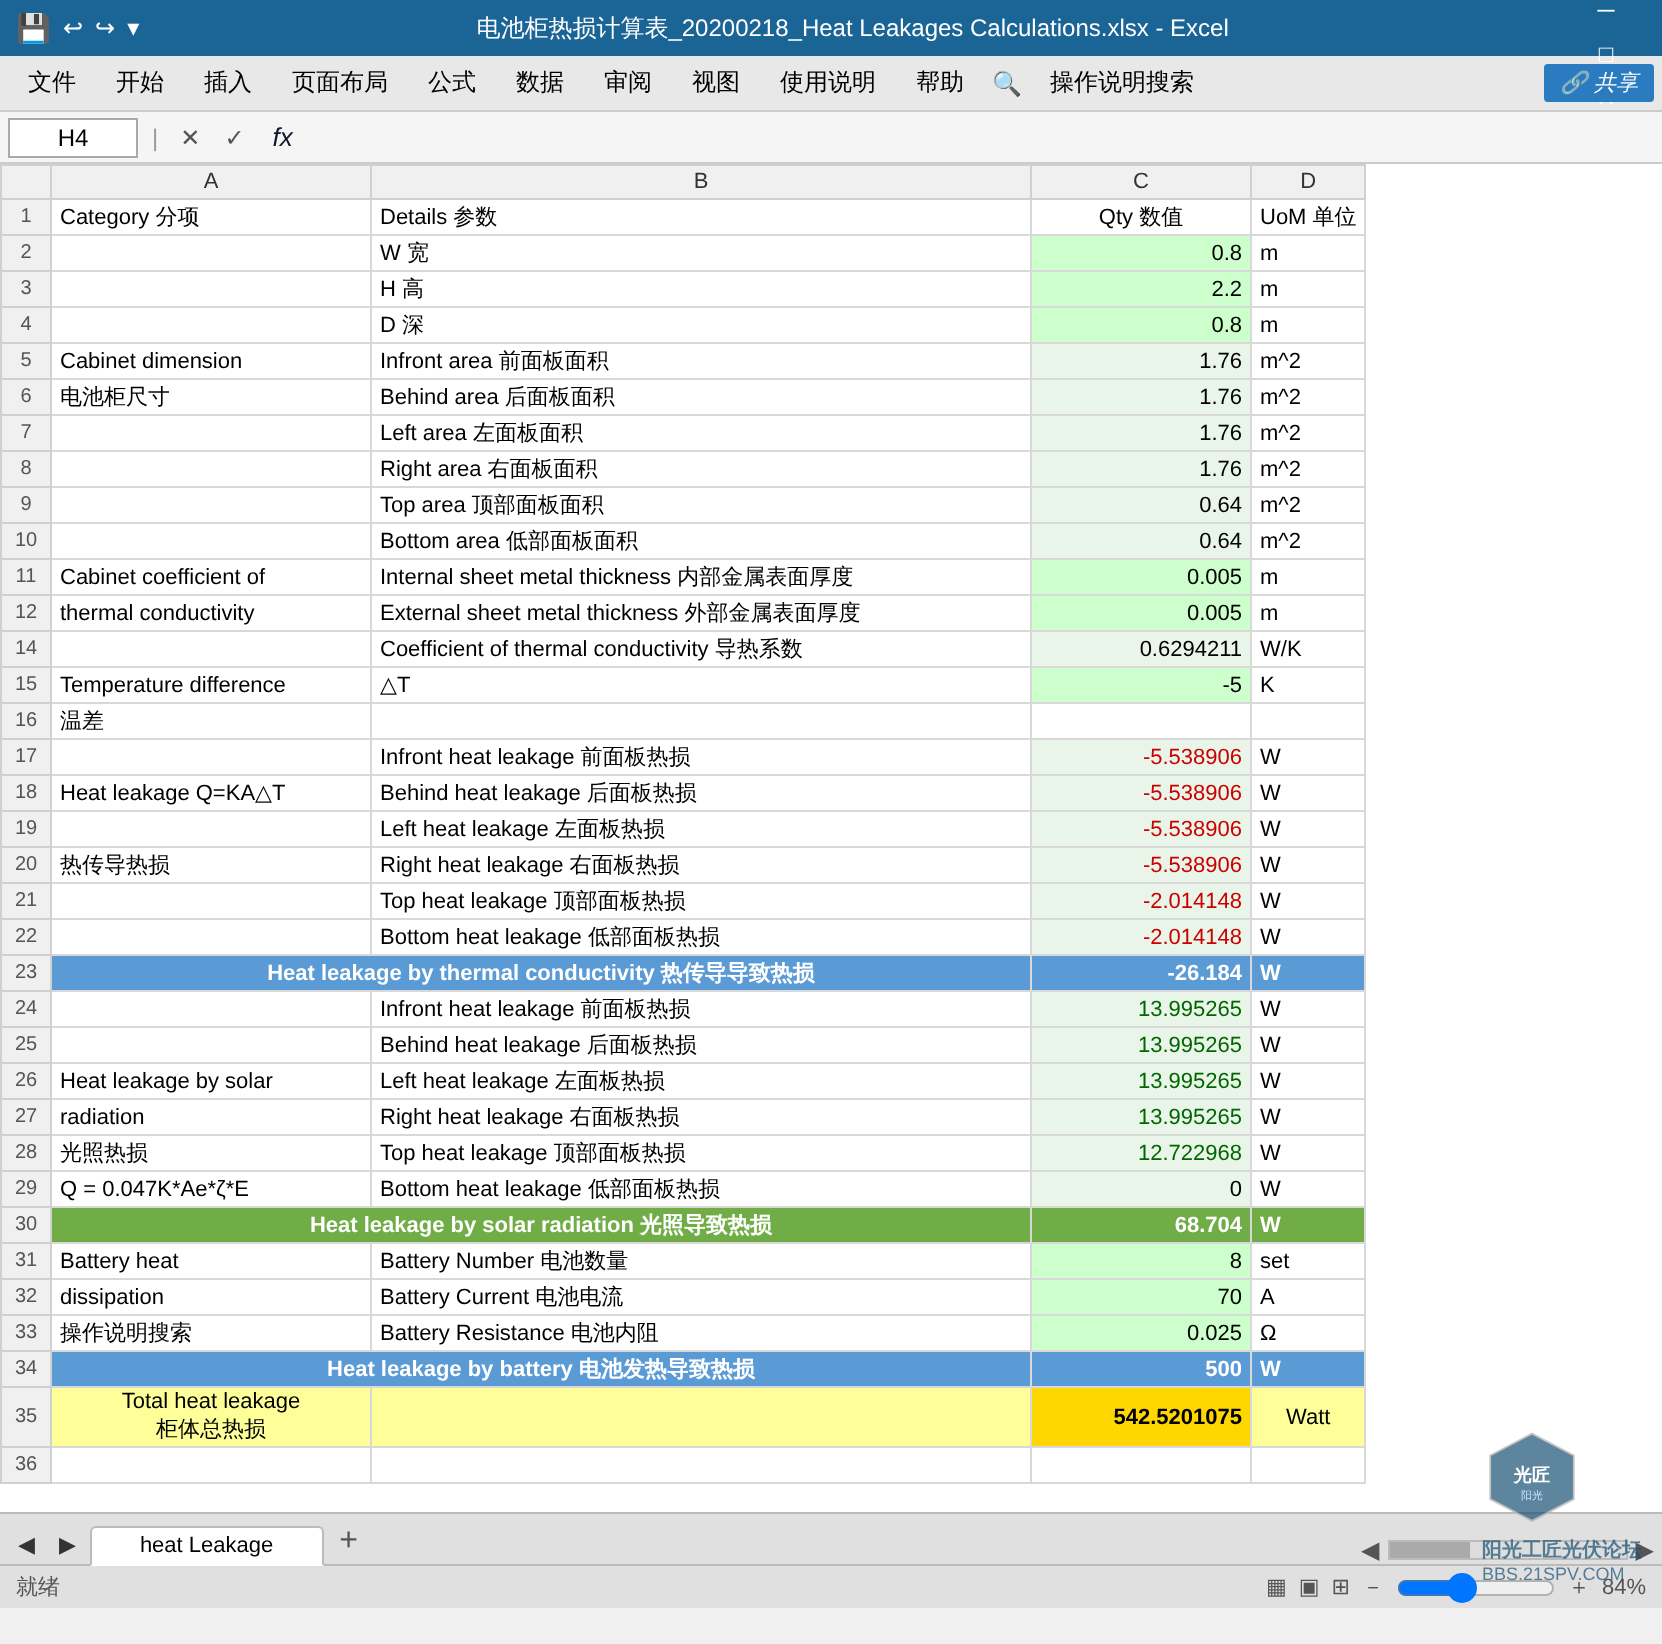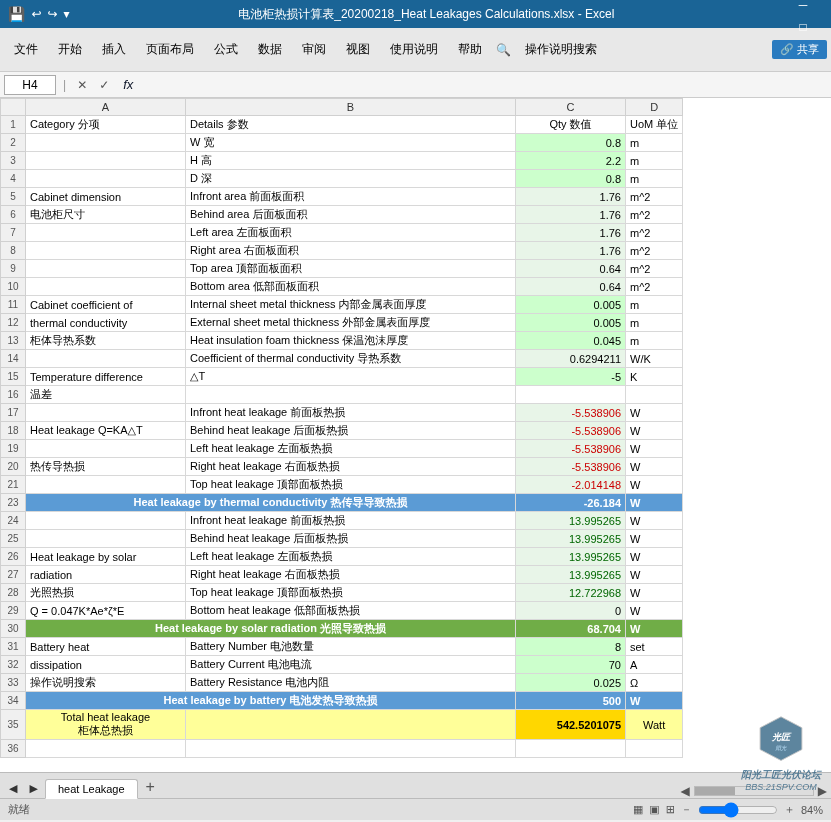--- a/index.html
+++ b/index.html
@@ -18,50 +18,50 @@
     }
     .title-bar-left { display: flex; align-items: center; gap: 6px; }
     .title-bar-center { flex: 1; text-align: center; font-size: 12px; }
     .title-bar-right { display: flex; align-items: center; gap: 4px; flex-direction: column; }
     .win-btn { background: transparent; border: none; color: white; cursor: pointer; padding: 2px 6px; font-size: 12px; }
     .login-btn { background: #2a7bbf; border: 1px solid #4a9fd4; color: white; padding: 2px 8px; border-radius: 2px; font-size: 11px; cursor: pointer; }
 
     
     .menu-bar {
       background: #e8e8e8;
-      height: 44px;
+      height: 28px;
       display: flex;
       align-items: center;
       padding: 0 4px;
       border-bottom: 1px solid #ccc;
     }
     .menu-item { padding: 4px 10px; cursor: pointer; font-size: 12px; border-radius: 2px; }
 
     
     .formula-bar {
       background: #f5f5f5;
       height: 26px;
       display: flex;
       align-items: center;
       border-bottom: 1px solid #ccc;
       padding: 0 4px;
       gap: 4px;
     }
-    .name-box { width: 52px; border: 1px solid #aaa; padding: 2px 4px; font-size: 12px; text-align: center; background: white; }
+    .name-box { width: 65px; border: 1px solid #aaa; padding: 2px 4px; font-size: 12px; text-align: center; background: white; }
     .formula-divider { color: #999; padding: 0 3px; }
     .formula-icon { padding: 1px 4px; cursor: pointer; color: #555; border: none; background: transparent; font-size: 12px; }
     .fx-label { color: #0f172a; padding: 0 6px; font-style: italic; font-size: 13px; }
     .formula-input { flex: 1; border: none; background: transparent; font-size: 12px; padding: 0 4px; outline: none; }
     .tb-btn { background: transparent; border: none; cursor: pointer; padding: 3px 5px; border-radius: 2px; font-size: 11px; color: #333; }
 
     
     .right-toolbar {
       display: flex; align-items: center; gap: 4px; margin-left: auto;
     }
-    .share-btn { background: #2a7bbf; color: white; border: none; padding: 2px 8px; border-radius: 2px; font-size: 11px; cursor: pointer; }
+    .share-btn { background: #2a7bbf; color: white; border: none; padding: 2px 8px; border-radius: 2px; font-size: 11px; cursor: pointer; font-style: italic; }
 
     
     .spreadsheet-container {
       display: flex;
       flex-direction: column;
       height: calc(100vh - 148px);
       overflow: hidden;
       background: white;
     }
 
@@ -135,21 +135,21 @@
       display: flex;
       align-items: flex-end;
       border-top: 1px solid #bbb;
       padding-left: 4px;
       gap: 2px;
     }
     .sheet-tab {
       background: #f5f5f5;
       border: 1px solid #bbb;
       border-bottom: none;
-      padding: 3px 12px;
+      padding: 3px 24px;
       font-size: 11px;
       cursor: pointer;
       border-radius: 3px 3px 0 0;
       text-align: center;
     }
     .sheet-tab.active {
       background: white;
       border-bottom: 1px solid white;
       margin-bottom: -1px;
     }
@@ -178,22 +178,20 @@
     .status-right { margin-left: auto; display: flex; align-items: center; gap: 6px; }
     .zoom-slider { width: 80px; }
 
     
     .watermark {
       position: absolute;
       bottom: 30px;
       right: 10px;
       opacity: 0.7;
       z-index: 20;
-      text-align: center;
-      font-style: italic;
     }
     .watermark-logo {
       width: 50px;
       height: 50px;
     }
 
     
     .scroll-container {
       flex: 1;
       overflow: auto;
@@ -338,27 +336,20 @@
             <td>m</td>
           </tr>
           <tr>
             <td class="row-num">12</td>
             <td>thermal conductivity</td>
             <td>External sheet metal thickness 外部金属表面厚度</td>
             <td class="bg-green text-right">0.005</td>
             <td>m</td>
           </tr>
           <tr>
-            <td class="row-num">13</td>
-            <td>柜体导热系数</td>
-            <td>Heat insulation foam thickness 保温泡沫厚度</td>
-            <td class="bg-green text-right">0.045</td>
-            <td>m</td>
-          </tr>
-          <tr>
             <td class="row-num">14</td>
             <td></td>
             <td>Coefficient of thermal conductivity 导热系数</td>
             <td class="bg-light-green text-right">0.6294211</td>
             <td>W/K</td>
           </tr>
           <tr>
             <td class="row-num">15</td>
             <td>Temperature difference</td>
             <td>△T</td>
@@ -397,20 +388,27 @@
             <td class="row-num">20</td>
             <td>热传导热损</td>
             <td>Right heat leakage 右面板热损</td>
             <td class="bg-light-green text-right text-red">-5.538906</td>
             <td>W</td>
           </tr>
           <tr>
             <td class="row-num">21</td>
             <td></td>
             <td>Top heat leakage 顶部面板热损</td>
+            <td class="bg-light-green text-right text-red">-2.014148</td>
+            <td>W</td>
+          </tr>
+          <tr>
+            <td class="row-num">22</td>
+            <td></td>
+            <td>Bottom heat leakage  低部面板热损</td>
             <td class="bg-light-green text-right text-red">-2.014148</td>
             <td>W</td>
           </tr>
           <tr>
             <td class="row-num">23</td>
             <td class="bg-blue-header bold text-center" colspan="2" style="text-align: center;">Heat leakage by thermal conductivity 热传导导致热损</td>
             <td class="bg-blue-header bold text-right">-26.184</td>
             <td class="bg-blue-header">W</td>
           </tr>
           <tr>

